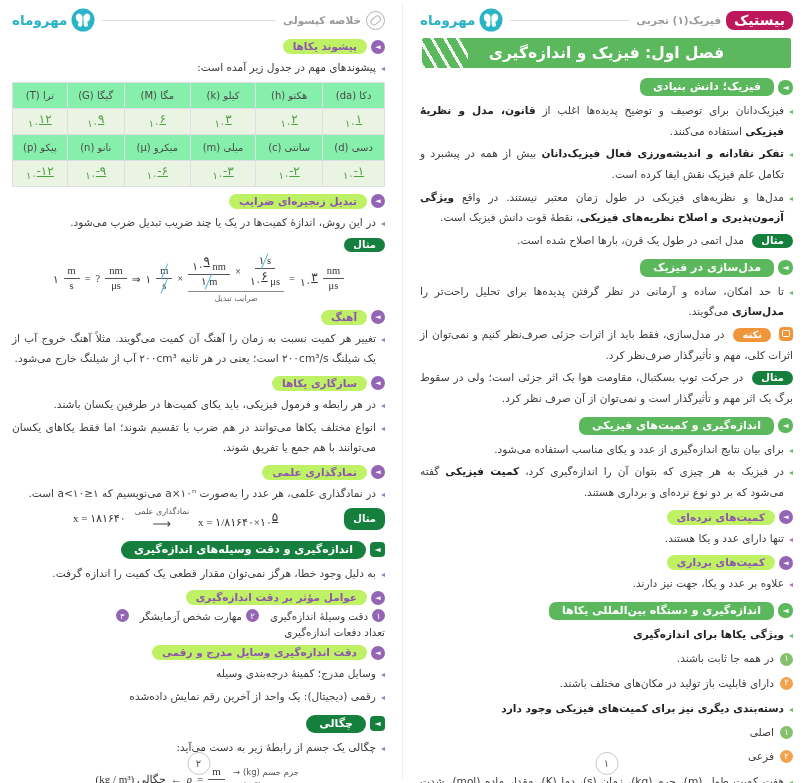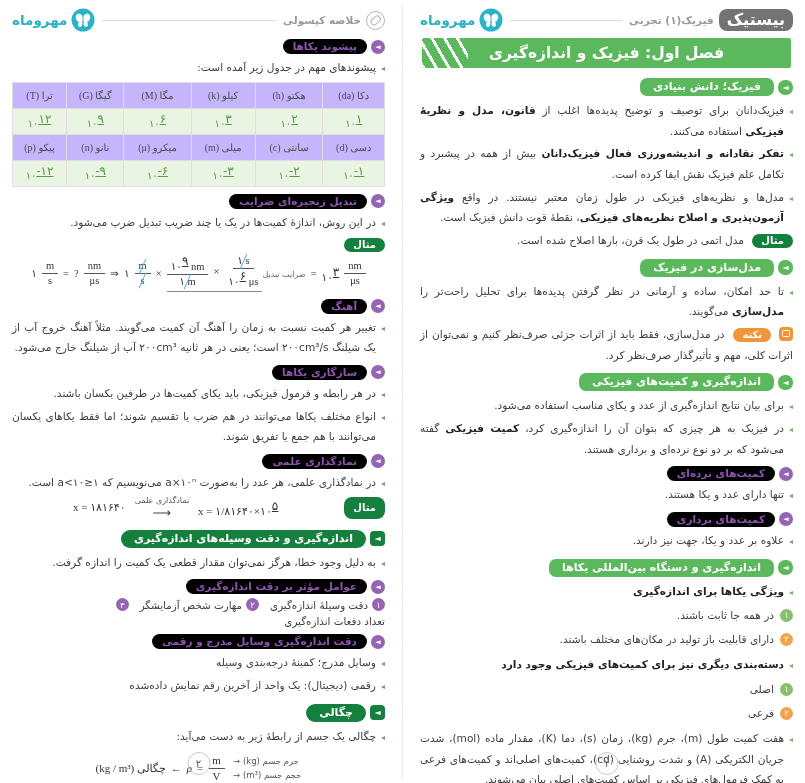--- a/index.html
+++ b/index.html
@@ -7,36 +7,36 @@
   .page{width:397px;height:783px;box-sizing:border-box;padding:8px 12px 6px;direction:rtl;position:relative;}
   .gutter{width:11px;position:relative;flex:none;}
   .gutter::after{content:'';position:absolute;left:5px;top:4px;bottom:4px;width:1px;background:#ececec;}
 
   
   .hdr{display:flex;align-items:center;gap:7px;margin-bottom:6px;}
   .hdr-label{display:flex;align-items:center;gap:5px;color:#9a9a9a;font-size:10.5px;font-weight:bold;flex:none;}
   .hdr-line{flex:1;height:1px;background:#dcdcdc;}
   .brand{display:flex;align-items:center;gap:4px;flex:none;color:#2ab3c6;font-weight:bold;font-size:13.5px;}
   .bfly{width:24px;height:24px;flex:none;}
-  .gray-badge{background:#737373;color:#fff;border-radius:8px;padding:1px 8px 2px;font-size:16px;font-weight:bold;}
+  .gray-badge{background:#be185d;color:#fff;border-radius:8px;padding:1px 8px 2px;font-size:14px;font-weight:bold;}
   .cap-ic{width:17px;height:17px;border:1.3px solid #b5b5b5;border-radius:50%;position:relative;flex:none;}
   .cap-ic::after{content:'';position:absolute;left:3px;top:5.5px;width:9px;height:4.5px;border:1px solid #b5b5b5;border-radius:3px;transform:rotate(-40deg);}
 
   
   .banner{background:#5cb85c;color:#fff;font-weight:bold;font-size:15.5px;text-align:center;border-radius:2px;padding:6px 8px;margin:2px 2px 10px 2px;position:relative;overflow:hidden;}
   .banner::before{content:'';position:absolute;left:0;top:0;bottom:0;width:46px;background:repeating-linear-gradient(60deg,rgba(255,255,255,.95) 0 3px,transparent 3px 11px);}
 
   
   .mainb{display:flex;align-items:center;gap:4px;margin:8px 0 4px;}
   .arrow-sq{width:15px;height:15px;border-radius:4px;display:flex;align-items:center;justify-content:center;color:#fff;font-size:8px;flex:none;}
   .pillw{color:#fff;font-weight:bold;font-size:11px;border-radius:10px;padding:2px 13px 3px;}
   .g{background:#5cb85c;border-radius:7px;} .p{background:#15803d;}
   .subb{display:flex;align-items:center;gap:4px;margin:7px 0 3px;}
   .circ-ic{width:14px;height:14px;border-radius:50%;background:#9565b5;color:#fff;font-size:7px;display:flex;align-items:center;justify-content:center;flex:none;}
-  .pilll{background:#000000;color:#8d55ae;font-weight:bold;font-size:10.5px;border-radius:9px;padding:1px 10px 2px;}
+  .pilll{background:#bef264;color:#8d55ae;font-weight:bold;font-size:10.5px;border-radius:9px;padding:1px 10px 2px;}
 
   .exb{background:#15803d;color:#fff;font-weight:bold;font-size:10px;border-radius:8px;padding:1px 9px 2px;margin-left:5px;white-space:nowrap;}
   .noteb{background:#f0953a;color:#fff;font-weight:bold;font-size:10px;border-radius:8px;padding:1px 9px 2px;margin-left:5px;white-space:nowrap;}
   .note-sq{display:inline-flex;width:14px;height:14px;background:#f0953a;border-radius:4px;margin-left:4px;vertical-align:-3px;position:relative;}
   .note-sq::after{content:'';position:absolute;left:3px;top:3.5px;width:6px;height:5px;border:1.2px solid #fff;border-radius:1.5px;}
 
   
   .b{display:flex;gap:5px;margin:2px 0;font-size:10.6px;color:#3d3d3d;line-height:1.95;text-align:justify;}
   .b .mk{flex:none;font-size:8px;margin-top:4px;}
   .mk.pu{color:#a678c4;} .mk.gr{color:#6cb86a;}
@@ -46,33 +46,33 @@
   
   .numc{width:13px;height:13px;border-radius:50%;color:#fff;font-size:8.5px;display:inline-flex;align-items:center;justify-content:center;flex:none;}
   .numc.pu{background:#9565b5;} .numc.gn{background:#86c06c;} .numc.or{background:#f2a24c;}
   .factors{display:flex;align-items:center;gap:4px;font-size:10.3px;color:#3d3d3d;margin:4px 0;flex-wrap:wrap;}
   .factors .ft{margin-left:7px;}
   .numline{display:flex;align-items:center;gap:6px;font-size:10.6px;color:#3d3d3d;margin:5px 0;line-height:1.8;}
 
   
   table.pref{border-collapse:collapse;width:100%;margin:4px 0 2px;}
   table.pref td{border:1px solid #e0dde4;text-align:center;font-size:10px;height:23px;}
-  td.tn{color:#4a4a4a;background:#c4b5fd;font-family:Liberation Serif, serif;}
+  td.tn{color:#4a4a4a;background:#86efac;}
   td.tv{background:#e9f4e2;color:#4f9d45;font-family:"Liberation Serif",serif;}
   .pw{direction:ltr;display:inline-block;}
   .pw sup{font-size:12px;text-decoration:underline;}
 
   
   .formula{direction:ltr;display:flex;align-items:center;justify-content:center;gap:5px;font-family:"Liberation Serif",serif;font-size:11px;color:#333;margin:8px 0 4px;}
   .fr{display:inline-flex;flex-direction:column;align-items:center;line-height:1.15;}
   .fr .fn{padding:0 4px 1px;border-bottom:1px solid #555;}
   .fr .fd{padding:1px 4px 0;}
   .x{position:relative;display:inline-block;}
   .x::after{content:'';position:absolute;left:46%;top:-2px;bottom:-2px;width:1.4px;background:#5ab4d6;transform:rotate(24deg);}
-  .ubrace{display:inline-flex;flex-direction:row;align-items:center;}
+  .ubrace{display:inline-flex;flex-direction:column;align-items:center;}
   .ub-row{display:inline-flex;align-items:center;gap:5px;border-bottom:1px solid #8a8a8a;padding-bottom:3px;}
   .ub-lbl{font-size:8px;color:#666;margin-top:2px;font-family:"DejaVu Sans",sans-serif;}
   .sn{display:inline-flex;flex-direction:column;align-items:center;line-height:1;margin:0 4px;}
   .sn-lbl{font-size:8px;color:#555;font-family:"DejaVu Sans",sans-serif;margin-bottom:1px;}
   .sn-ar{font-size:13px;color:#444;}
   .dens-ann{display:inline-flex;flex-direction:column;gap:4px;font-size:8.5px;color:#555;font-family:"DejaVu Sans",sans-serif;margin-left:3px;}
   .da-row{display:flex;align-items:center;gap:3px;direction:ltr;}
 
   
   .pnum{position:absolute;bottom:8px;left:50%;transform:translateX(-50%);width:21px;height:21px;border:1px solid #c9c9c9;border-radius:50%;display:flex;align-items:center;justify-content:center;font-size:10px;color:#555;}
@@ -360,20 +360,24 @@
     </div>
     <div class="b">
       <span class="mk gr">◂</span>
       <span><span>تا حد امکان، ساده و آرمانی در نظر گرفتن پدیده‌ها برای تحلیل راحت‌تر را </span><strong>مدل‌سازی</strong><span> می‌گویند.</span></span>
     </div>
     <div class="exline">
       <span class="note-sq"></span>
       <span class="noteb">نکته</span>
       <span>در مدل‌سازی، فقط باید از اثرات جزئی صرف‌نظر کنیم و نمی‌توان از اثرات کلی، مهم و تأثیرگذار صرف‌نظر کرد.</span>
     </div>
+    <div class="exline">
+      <span class="exb">مثال</span>
+      <span>در حرکت توپ بسکتبال، مقاومت هوا یک اثر جزئی است؛ ولی در سقوط برگ یک اثر مهم و تأثیرگذار است و نمی‌توان از آن صرف نظر کرد.</span>
+    </div>
 
     <div class="mainb">
       <span class="arrow-sq g">◄</span>
       <span class="pillw g">اندازه‌گیری و کمیت‌های فیزیکی</span>
     </div>
     <div class="b">
       <span class="mk gr">◂</span>
       <span>برای بیان نتایج اندازه‌گیری از عدد و یکای مناسب استفاده می‌شود.</span>
     </div>
     <div class="b">

